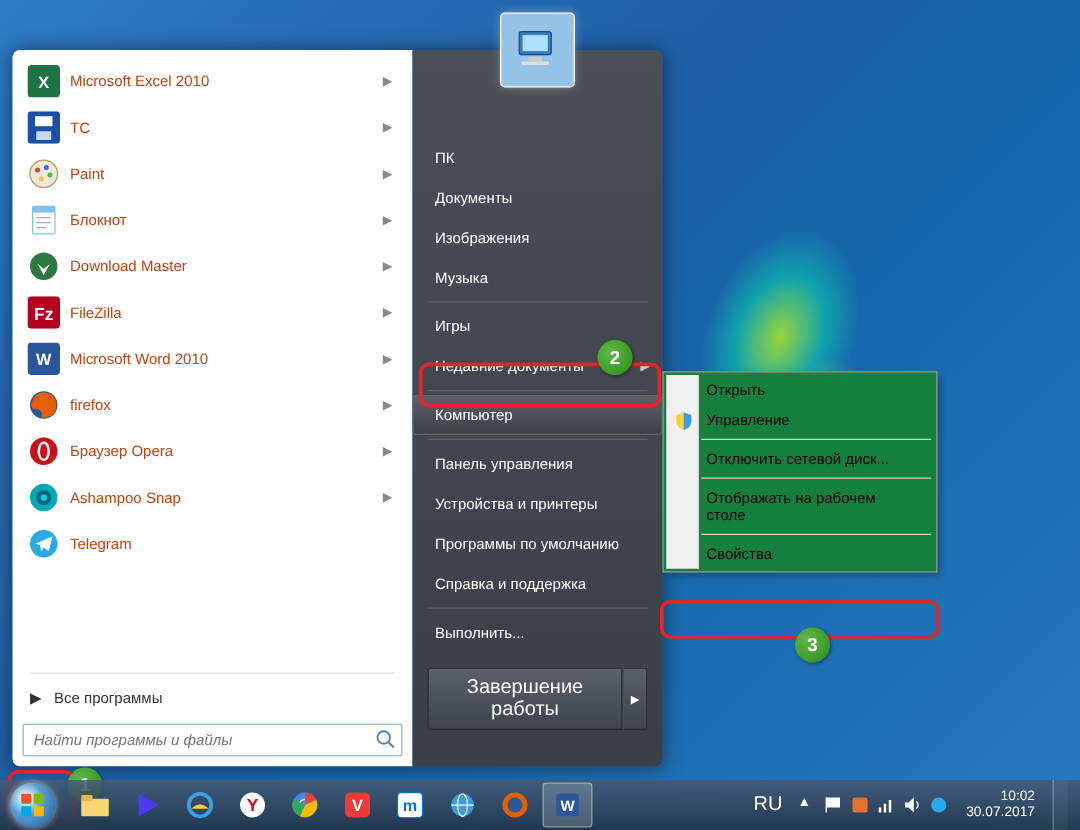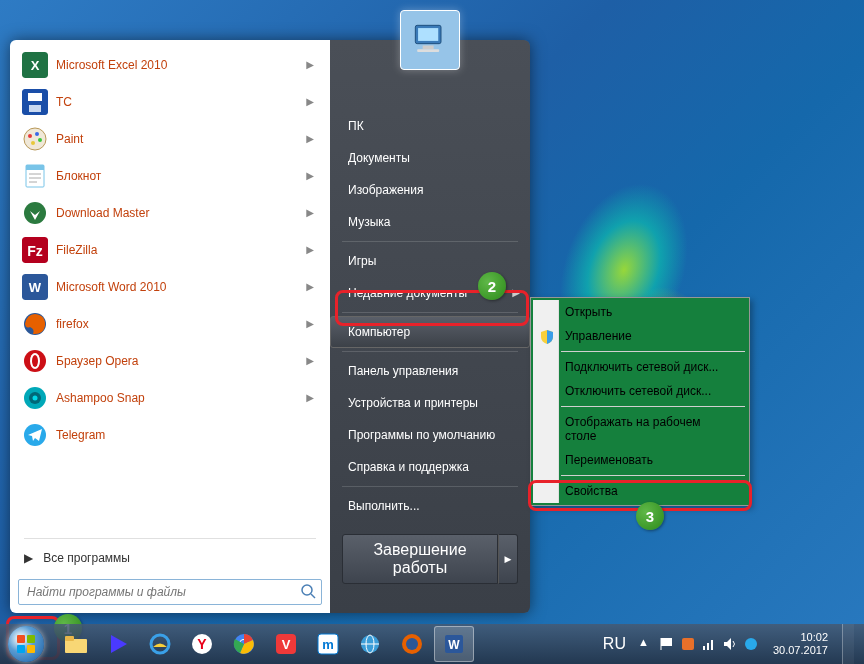--- a/index.html
+++ b/index.html
@@ -242,25 +242,23 @@
 
 <div class="context-menu">
   <div class="ctx-strip"></div>
   <div id="ctx-items" style="position:relative">
       <div class="ctx-item"><span>Открыть</span></div>
       <div class="ctx-item"><svg class="ctx-icon" viewBox="0 0 16 16">
           <path d="M8 1 L14 3 L14 8 Q14 13 8 15 Q2 13 2 8 L2 3 Z" fill="#f8d03a"></path>
           <path d="M8 1 L14 3 L14 8 Q14 13 8 15 Z" fill="#3a9de8"></path>
         </svg><span>Управление</span></div>
       <div class="ctx-sep"></div>
-      <div class="ctx-item"><span>Подключить сетевой диск...</span></div>
       <div class="ctx-item"><span>Отключить сетевой диск...</span></div>
       <div class="ctx-sep"></div>
       <div class="ctx-item"><span>Отображать на рабочем столе</span></div>
-      <div class="ctx-item"><span>Переименовать</span></div>
       <div class="ctx-sep"></div>
       <div class="ctx-item"><span>Свойства</span></div>
     </div>
 </div>
 
 <div class="callout" style="left:6px; top:616px; width:54px; height:44px;"></div>
 <div class="callout-num" style="left:54px; top:614px;">1</div>
 
 <div class="callout" style="left:335px; top:290px; width:194px; height:36px;"></div>
 <div class="callout-num" style="left:478px; top:272px;">2</div>

